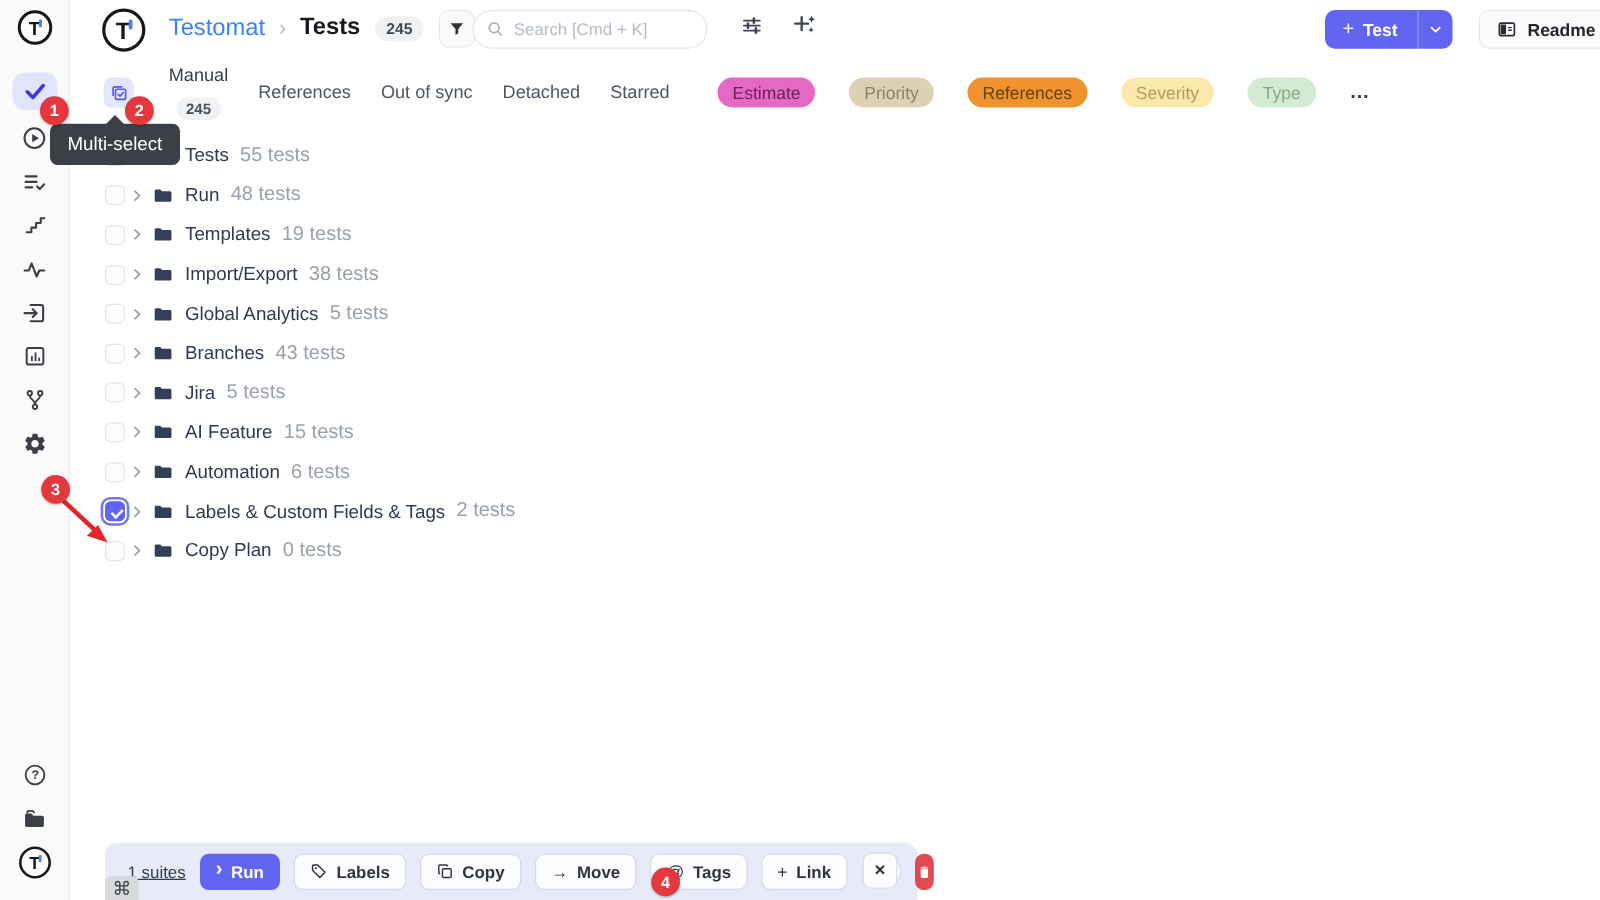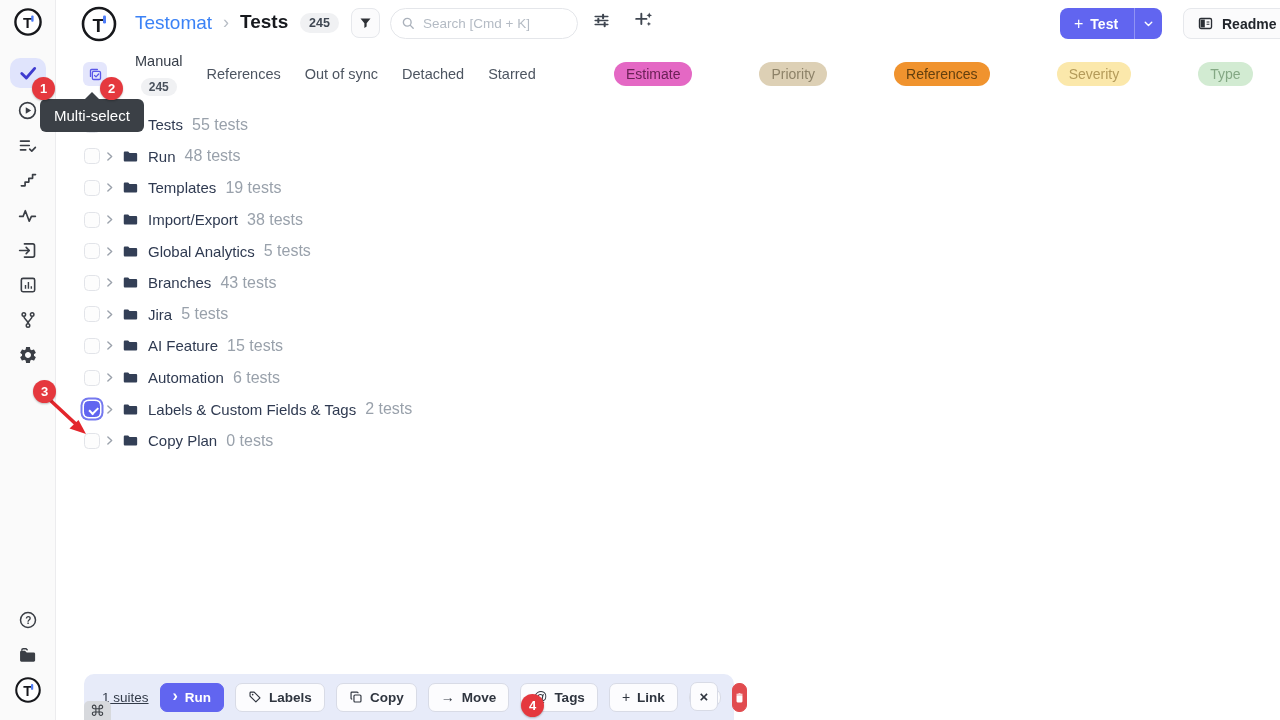--- a/index.html
+++ b/index.html
@@ -17,21 +17,21 @@
   
   #header { position:absolute; left:56px; top:0; width:1224px; height:48px; background:#fff; }
   #logo { position:absolute; left:24px; top:5px; }
   .crumb-app { position:absolute; left:79px; top:12px; font-size:19px; font-weight:500; color:#3b82f6; }
   .crumb-sep { position:absolute; left:167px; top:12px; font-size:18px; color:#b7bdc5; }
   .crumb-page { position:absolute; left:184px; top:11px; font-size:19px; font-weight:700; color:#17191e; }
   .crumb-count { position:absolute; left:244px; top:13px; background:#f0f1f3; color:#3f4752;
     border-radius:10px; font-size:12.5px; font-weight:600; padding:3px 9px; }
   #filter-btn { position:absolute; left:295px; top:8px; width:29px; height:30px; background:#fbfbfc;
     border:1px solid #e6e8ec; border-radius:8px; display:flex; align-items:center; justify-content:center; }
-  #search { position:absolute; left:334px; top:8px; width:188px; height:31px; border:1px solid #e4e6ea;
+  #search { position:absolute; left:322px; top:8px; width:188px; height:31px; border:1px solid #e4e6ea;
     border-radius:16px; background:#fff; display:flex; align-items:center; padding:0 10px; gap:7px; }
   #search input { border:none; outline:none; width:140px; font-size:13.5px; color:#3c434d;
     font-family:"Liberation Sans", sans-serif; background:transparent; }
   #search input::placeholder { color:#b4bbc4; }
   #sliders-btn { position:absolute; left:536px; top:11px; }
   #sparkles-btn { position:absolute; left:579px; top:11px; }
   #test-btn { position:absolute; left:1004px; top:8px; height:31px; background:#6165f0; border-radius:8px;
     display:flex; align-items:center; color:#fff; }
   #test-btn .main { display:flex; align-items:center; gap:7px; padding:0 16px 0 14px;
     font-size:14px; font-weight:600; }
@@ -46,21 +46,21 @@
   #tabsrow { position:absolute; left:56px; top:56px; width:1224px; height:36px;
     display:flex; align-items:center; }
   #multiselect-btn { position:absolute; left:27px; top:6px; width:24px; height:24px; background:#e4e6fc;
     border-radius:6px; display:flex; align-items:center; justify-content:center; }
   .tabs { position:absolute; left:79px; top:0; height:36px; display:flex; align-items:center; gap:24px; }
   .tab { font-size:14.5px; color:#4d5561; display:flex; align-items:center; gap:9px; }
   .tab.selected { color:#373e49; font-weight:500;flex-direction:column; }
   .tab .tab-count { background:#f0f1f3; color:#4a525d; border-radius:10px; font-size:12px;
     font-weight:600; padding:2px 8px; }
   .pills { position:absolute; left:518px; top:0; height:36px; display:flex; align-items:center; gap:27px; }
-  .tag-pill { border-radius:14px; padding:4px 12px; font-size:14px; font-weight:500;margin-left:40px; }
+  .tag-pill { border-radius:14px; padding:4px 12px; font-size:14px; font-weight:500; }
   .more-dots { font-size:16px; font-weight:700; color:#383d44; letter-spacing:1px; }
 
   
   #tree { position:absolute; left:84px; top:109px; width:700px; z-index:1; }
   .tree-row { height:31.6px; display:flex; align-items:center; }
   .cb { width:16px; height:16px; border:1.5px solid #e2e4e9; border-radius:4.5px; background:#fdfdfd;
     flex:0 0 16px; }
   .tree-row.checked .cb { background:#6165f0; border-color:#6165f0;
     box-shadow:0 0 0 1.5px #fff, 0 0 0 3.5px #7478ef; position:relative; }
   .tree-row.checked .cb::after { content:""; position:absolute; left:3.5px; top:4.5px; width:7px; height:3.5px;

